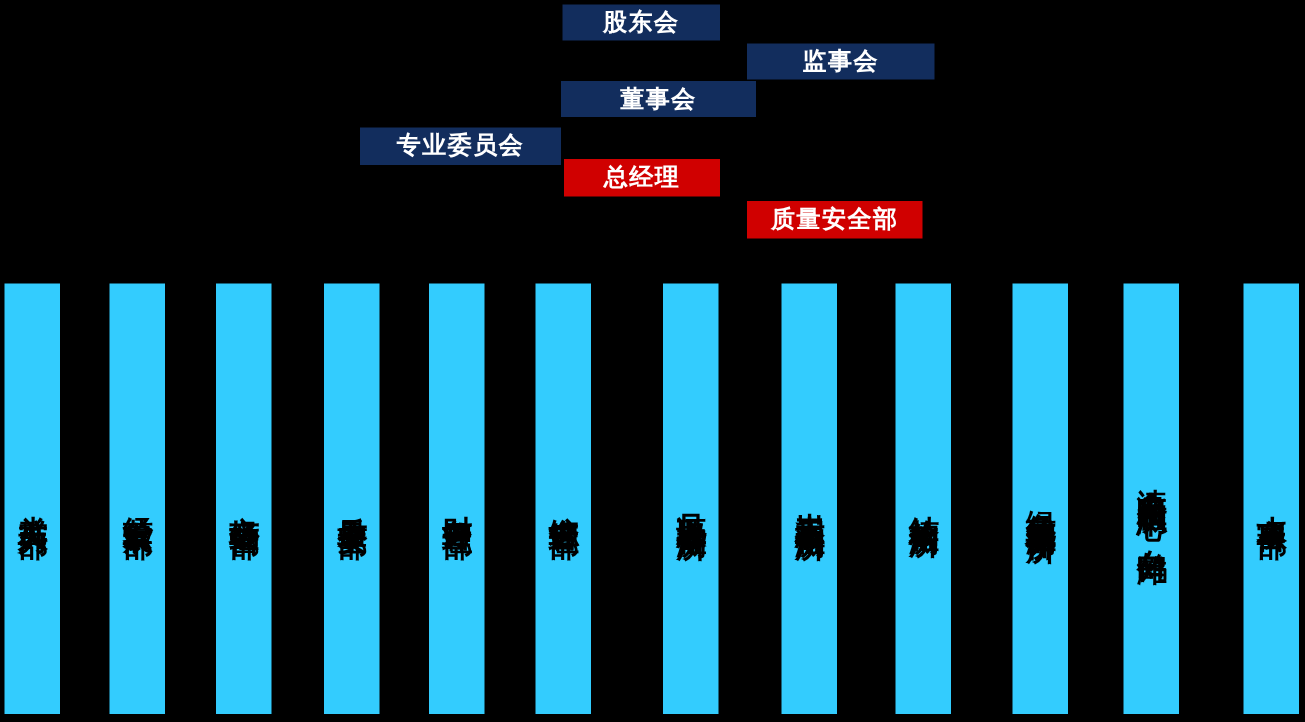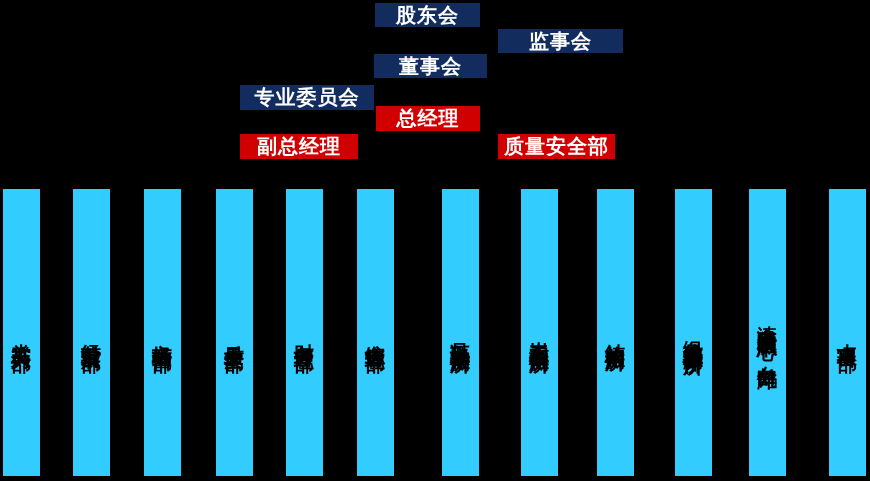--- a/index.html
+++ b/index.html
@@ -16,30 +16,30 @@
     overflow: hidden;
   }
   
   .node {
     position: absolute;
     display: flex;
     align-items: center;
     justify-content: center;
     color: #ffffff;
     font-weight: bold;
-    font-size: 20px;
+    font-size: 16px;
     letter-spacing: 1px;
     white-space: nowrap;
   }
   .node.navy { background: #122D5D; }
   .node.red  { background: #D00000; }
 
   #box-shareholders { left: 375px; top: 3px;   width: 105px; height: 24px; }
   #box-supervisory  { left: 498px; top: 29px;  width: 125px; height: 24px; }
-  #box-directors    { left: 374px; top: 54px;  width: 113px; height: 24px; }
+  #box-directors    { left: 374px; top: 54px;  width: 130px; height: 24px; }
   #box-committee    { left: 240px; top: 85px;  width: 134px; height: 25px; }
   #box-gm           { left: 376px; top: 106px; width: 104px; height: 25px; }
   #box-dgm          { left: 240px; top: 134px; width: 118px; height: 25px; }
   #box-cfo          { left: 498px; top: 134px; width: 117px; height: 25px; }
 
   
   .bar {
     position: absolute;
     top: 189px;
     width: 37px;
@@ -80,21 +80,20 @@
   <div class="node navy" id="box-shareholders">股东会</div>
 
   <div class="node navy" id="box-supervisory">监事会</div>
 
   <div class="node navy" id="box-directors">董事会</div>
 
   <div class="node navy" id="box-committee">专业委员会</div>
 
   <div class="node red" id="box-gm">总经理</div>
 
-  <div class="node red" id="box-dgm">副总经理</div>
 
   <div class="node red" id="box-cfo">质量安全部</div>
 
   <div class="bar" id="bar-0">
     <span class="vtext">党群人力部</span>
   </div>
   <div class="bar" id="bar-1">
     <span class="vtext">经营发展部</span>
   </div>
   <div class="bar" id="bar-2">

